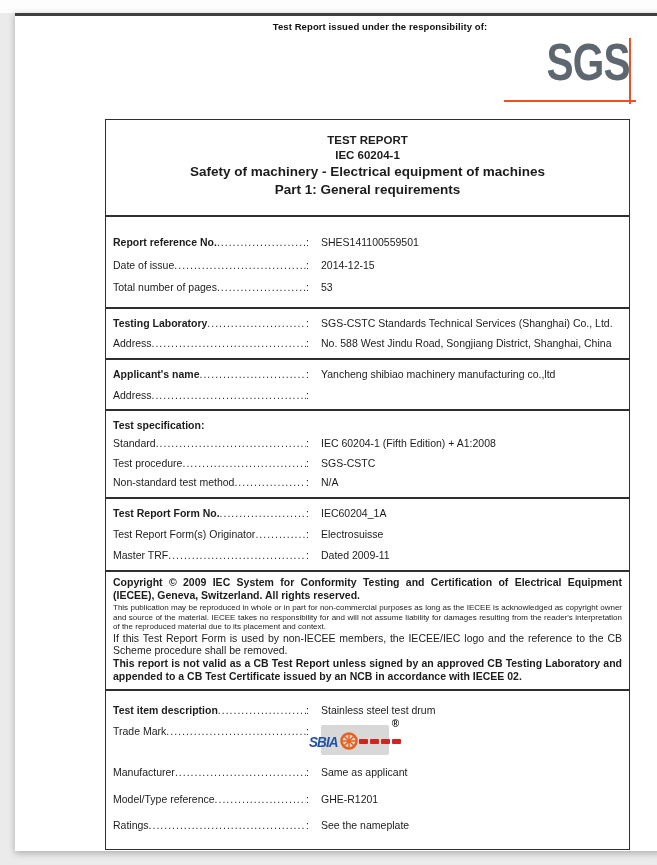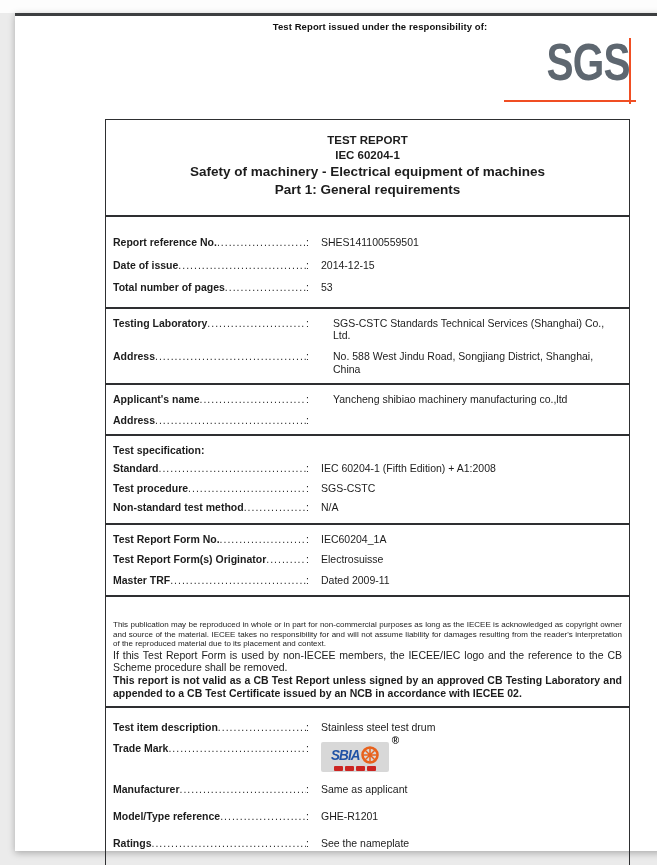--- a/index.html
+++ b/index.html
@@ -37,48 +37,48 @@
   }
   .sec{padding:0 7px;box-sizing:border-box;}
   .sec + .sec{border-top:2px solid #2e2f31;}
   
   .title-block{text-align:center;padding:13px 7px 16px 7px;}
   .t-sm{font-weight:bold;font-size:11.5px;line-height:15px;}
   .t-lg{font-weight:bold;font-size:13.5px;line-height:18px;}
   
   .row{display:flex;align-items:baseline;}
   .lblwrap{width:196px;flex:0 0 196px;display:flex;align-items:baseline;overflow:hidden;text-align:center;}
-  .lbl{font-size:10.5px;white-space:nowrap;font-weight:bold;}
+  .lbl{font-size:10.5px;white-space:nowrap;}
   .lbl.b{font-weight:bold;}
   .dots{flex:1 1 auto;overflow:hidden;white-space:nowrap;font-size:10.5px;color:#2a2a2a;letter-spacing:1px;}
   .colon{font-size:10.5px;}.colon::after{content:":";}
   .val{flex:1;padding-left:12px;font-size:10.5px;line-height:1.2;}
   .sec-ref{padding-top:14px;padding-bottom:8px;}
   .sec-ref .row{padding:5px 0;}
   .sec-2r{padding-top:4px;padding-bottom:4px;}
-  .sec-2r .row{padding:4px 0;gap:12px;}
+  .sec-2r .row{padding:4px 0;}
   .sec-spec{padding-top:5px;padding-bottom:5px;}
   .spec-heading{font-weight:bold;font-size:10.5px;padding:3px 0;}
   .sec-spec .row{padding:3.5px 0;}
   .sec-form{padding-top:4px;padding-bottom:5px;}
   .sec-form .row{padding:4px 0;}
   
   .sec-copy{padding:4px 7px 6px 7px;text-align:justify;}
   .cp-b{font-weight:bold;font-size:10.5px;line-height:13px;}
-  .cp-s{font-size:8px;line-height:9.5px;margin-top:19px;}
+  .cp-s{font-size:8px;line-height:9.5px;margin-top:1px;}
   .cp-n{font-size:10.5px;line-height:12.5px;}
   
   .sec-item{padding-top:6px;padding-bottom:10px;}
   .sec-item .row{padding:7px 0;}
   .row-tm{align-items:flex-start;padding:2px 0 4px 0 !important;}
   .tm-wrap{position:relative;display:inline-block;}
   .tm-box{
     width:68px;height:30px;background:#d8d8d8;border-radius:2px;
     display:flex;align-items:center;justify-content:center;gap:1px;
-    position:relative;flex-direction:column;padding-top:2px;box-sizing:border-box;
+    position:relative;flex-direction:row;padding-top:2px;box-sizing:border-box;
   }
   .tm-main{display:flex;align-items:center;}
   .tm-text{
     font-weight:bold;font-style:italic;font-size:15px;line-height:15px;letter-spacing:-1px;
     transform:scaleX(.9);transform-origin:left;
   }
   .tm-wheel{margin-left:-1px;}
   .tm-sub{display:flex;gap:2px;margin-top:1px;}
   .tm-sub span{display:block;width:9px;height:5px;background:#cc2522;border-radius:1px;}
   .tm-reg{position:absolute;top:-7px;right:-10px;font-size:10px;font-weight:bold;color:#111;}
@@ -220,20 +220,21 @@
         <span class="lblwrap">
             <span class="lbl">Master TRF</span>
             <span class="dots">........................................................................................................................</span>
             <span class="colon"></span>
           </span>
         <span class="val">Dated 2009-11</span>
       </div>
     </div>
 
     <div class="sec sec-copy">
+      <div class="cp-b">Copyright © 2009 IEC System for Conformity Testing and Certification of Electrical Equipment (IECEE), Geneva, Switzerland. All rights reserved.</div>
       <div class="cp-s">This publication may be reproduced in whole or in part for non-commercial purposes as long as the IECEE is acknowledged as copyright owner and source of the material. IECEE takes no responsibility for and will not assume liability for damages resulting from the reader's interpretation of the reproduced material due to its placement and context.</div>
       <div class="cp-n">If this Test Report Form is used by non-IECEE members, the IECEE/IEC logo and the reference to the CB Scheme procedure shall be removed.</div>
       <div class="cp-b">This report is not valid as a CB Test Report unless signed by an approved CB Testing Laboratory and appended to a CB Test Certificate issued by an NCB in accordance with IECEE 02.</div>
     </div>
 
     <div class="sec sec-item">
       <div class="row">
         <span class="lblwrap">
             <span class="lbl b">Test item description</span>
             <span class="dots">........................................................................................................................</span>

